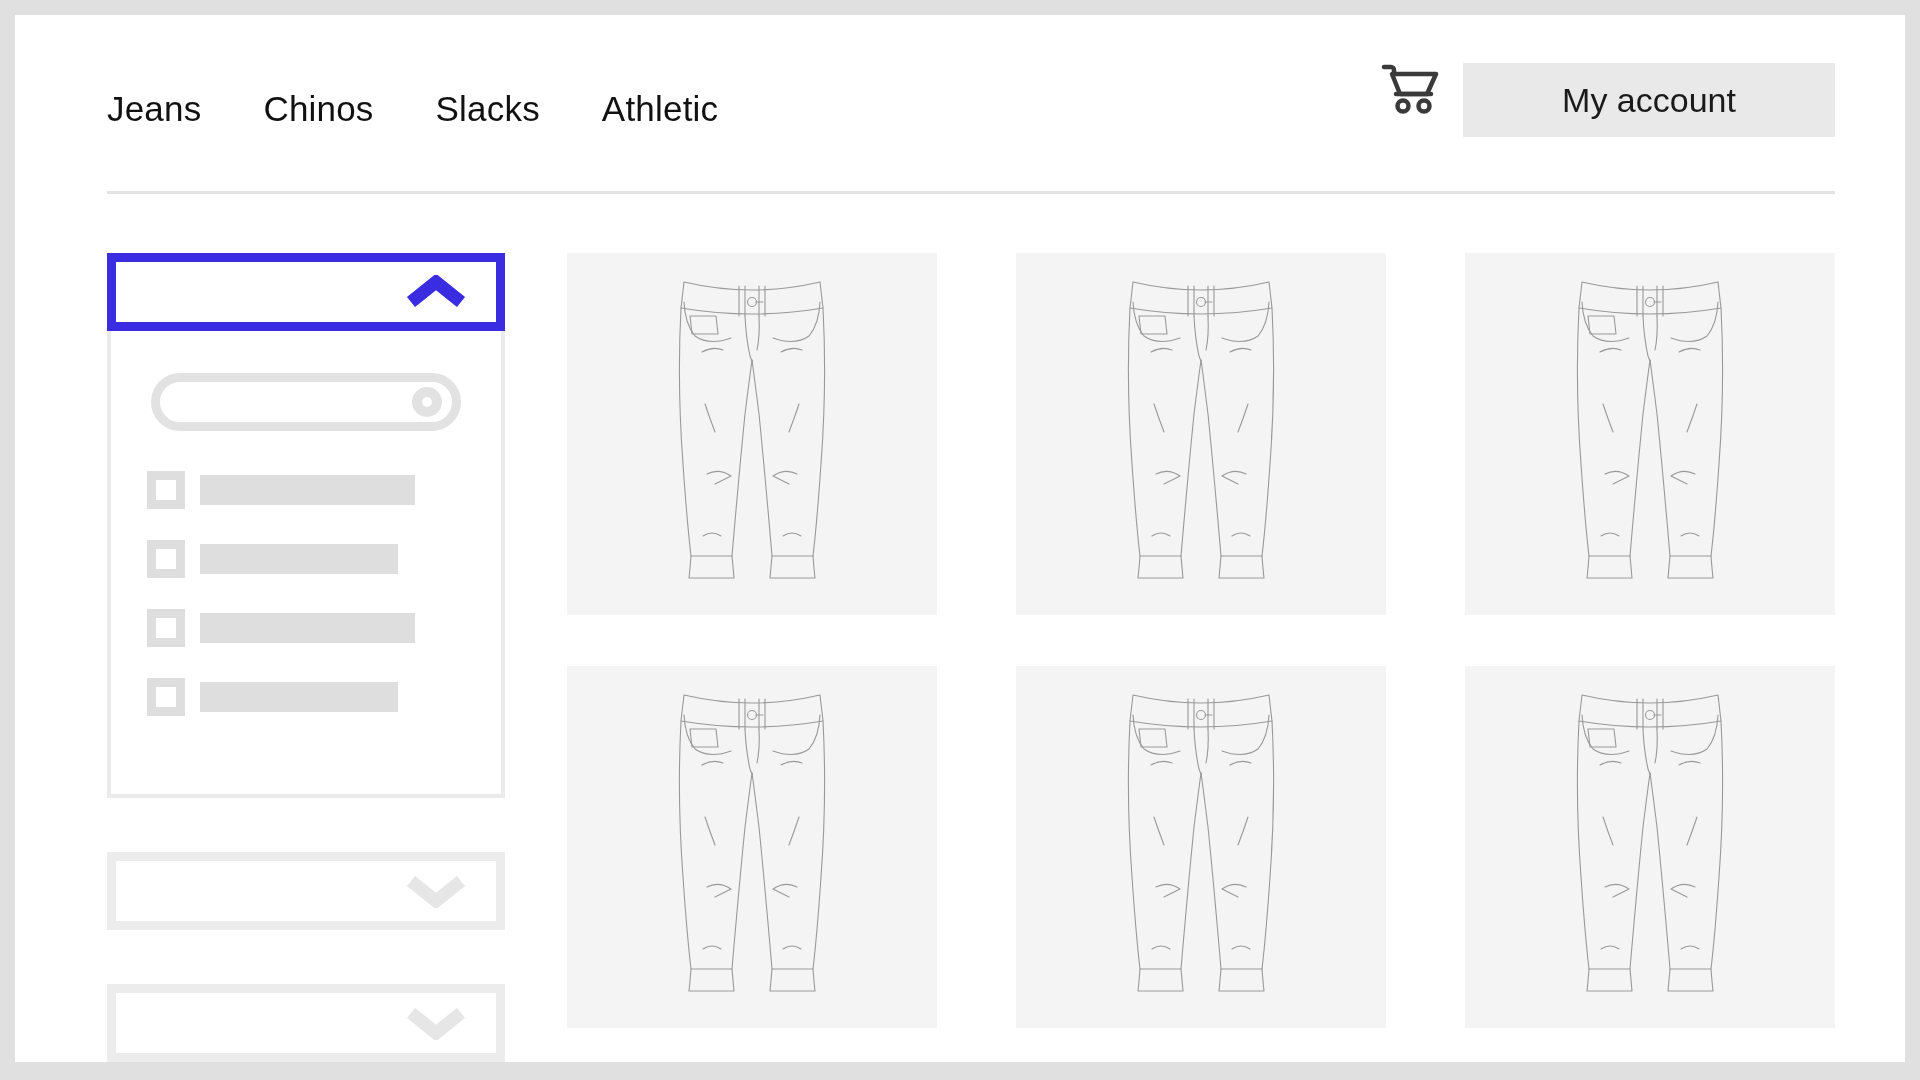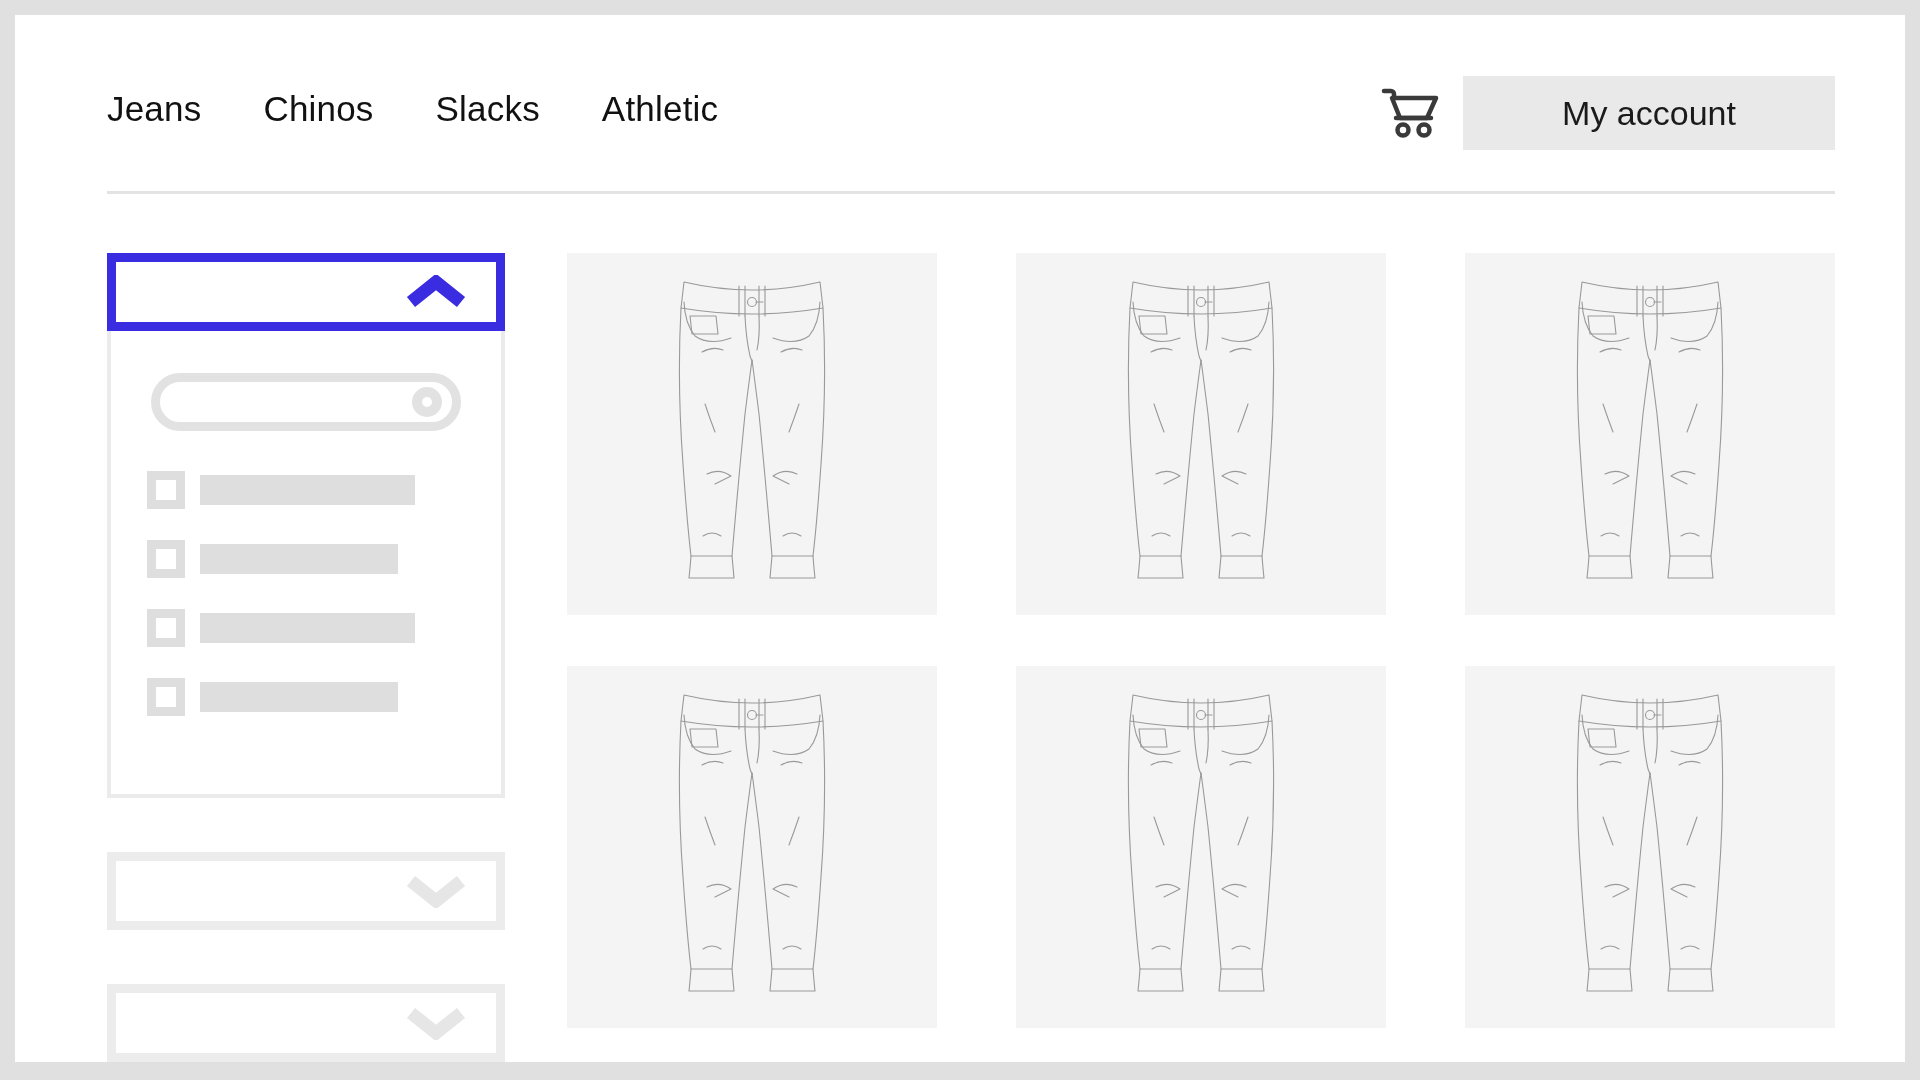--- a/index.html
+++ b/index.html
@@ -49,21 +49,20 @@
     cursor: pointer;
     white-space: nowrap;
   }
 
   .header-right {
     position: absolute;
     right: 0;
     top: 0;
     height: 100px;
     display: flex;
-    align-items: center;
     gap: 24px;
   }
   .cart-icon {
     width: 58px;
     height: 52px;
     display: block;
     cursor: pointer;
   }
   .account-btn {
     background: #e9e9e9;

